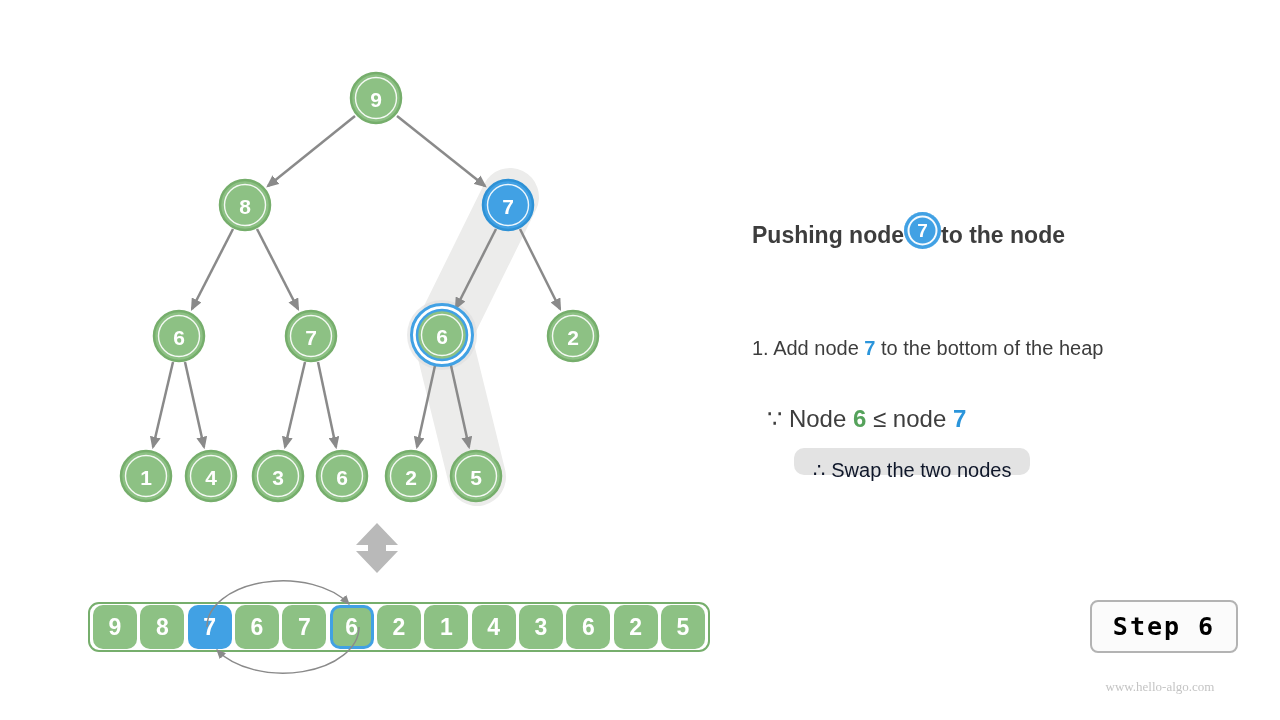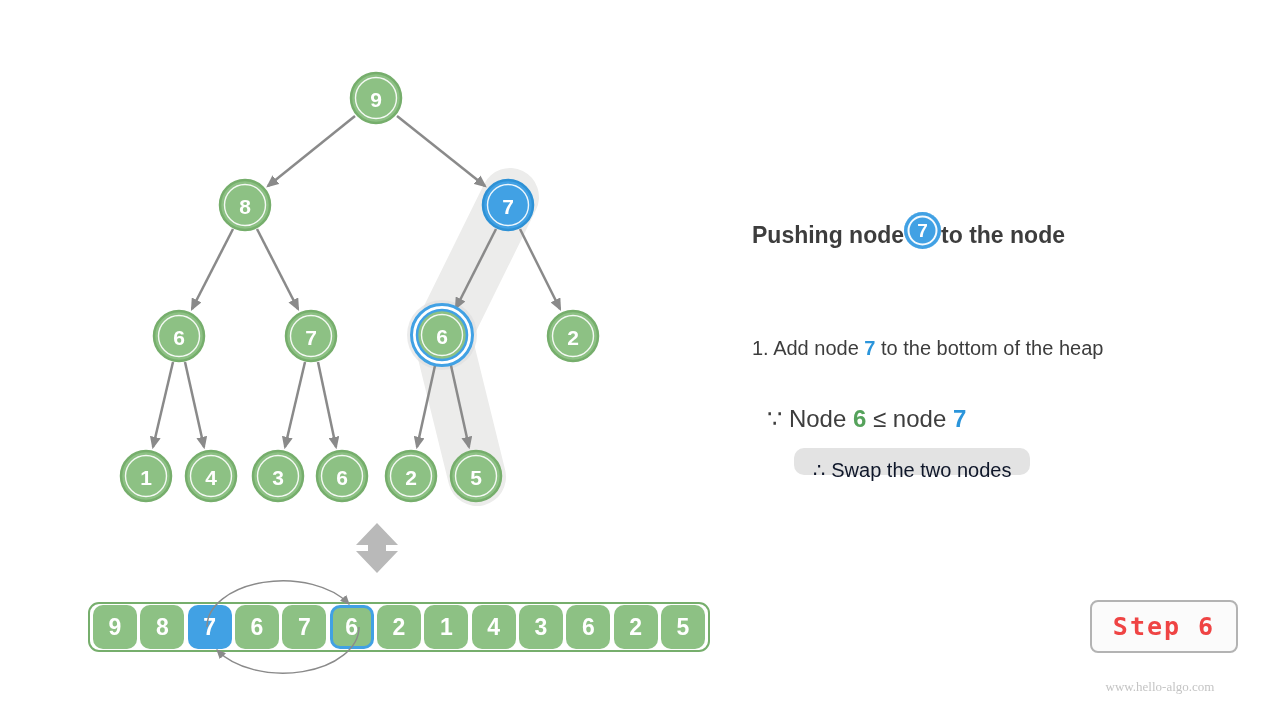--- a/index.html
+++ b/index.html
@@ -45,21 +45,21 @@
   .because-line{position:absolute;left:767px;top:405px;font-size:24px;color:#3d3d3d;z-index:3;}
   .hl-blue{color:#2b95db;font-weight:bold;}
   .hl-green{color:#55a25b;font-weight:bold;}
   .therefore-box{position:absolute;left:754px;top:448px;height:27px;line-height:45px;
                  padding:0 19px;background:#e3e3e3;border-radius:10px;font-size:20px;
                  color:#0f172a;z-index:3;margin-left:40px;}
 
   
   .step-box{position:absolute;left:1090px;top:600px;width:148px;height:53px;box-sizing:border-box;
             border:2px solid #b3b3b3;border-radius:8px;background:#fbfbfb;display:flex;
-            align-items:center;justify-content:center;color:#ef4444;
+            align-items:center;justify-content:center;color:#000000;
             font-family:"DejaVu Sans Mono","Liberation Mono",monospace;font-weight:bold;
             font-size:25px;letter-spacing:2px;z-index:3;}
   .watermark{position:absolute;left:1078px;top:679px;width:164px;text-align:center;
              font-family:Liberation Serif, serif;font-size:13px;
              color:#c4c4c4;z-index:3;}
 </style>
 </head>
 <body>
 
 <div class="stage">

